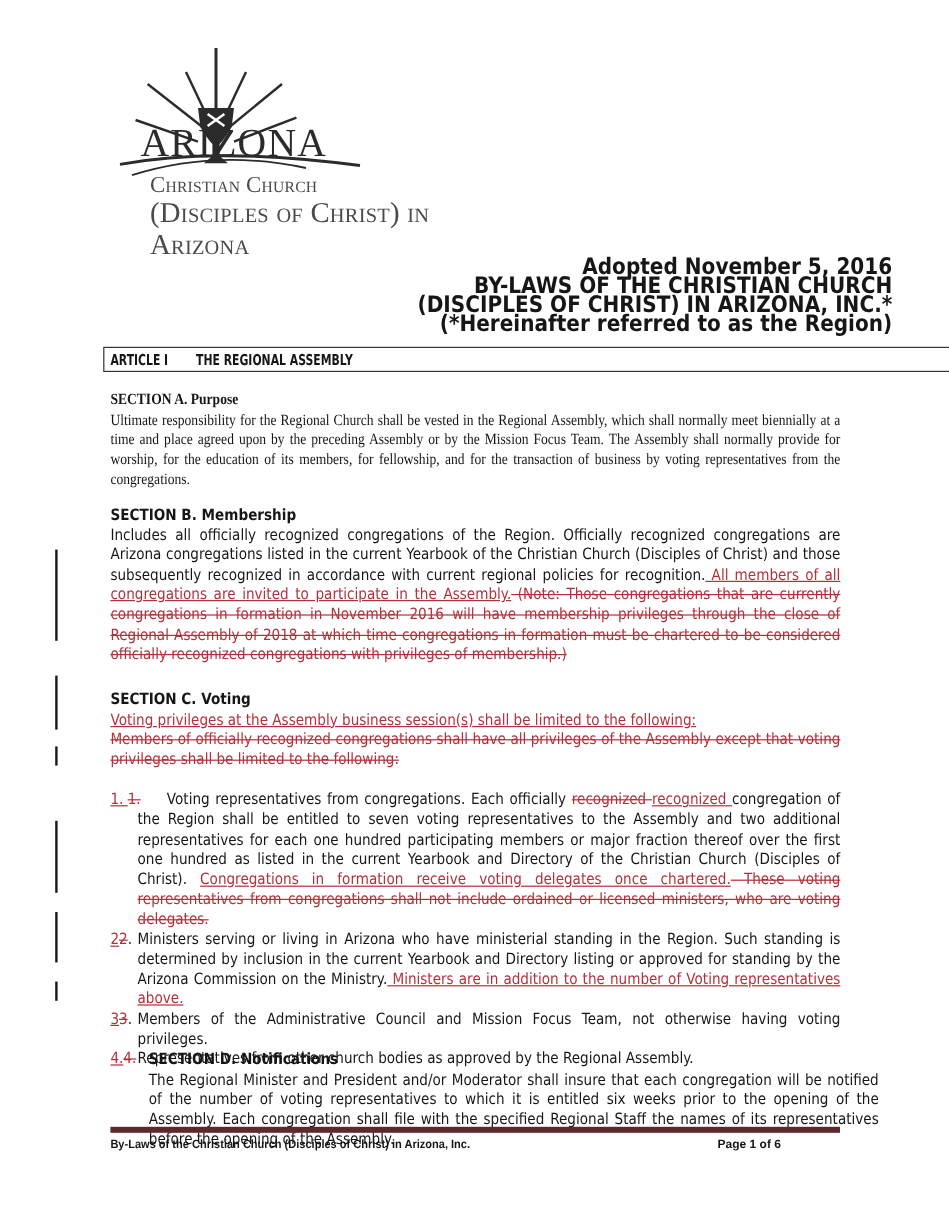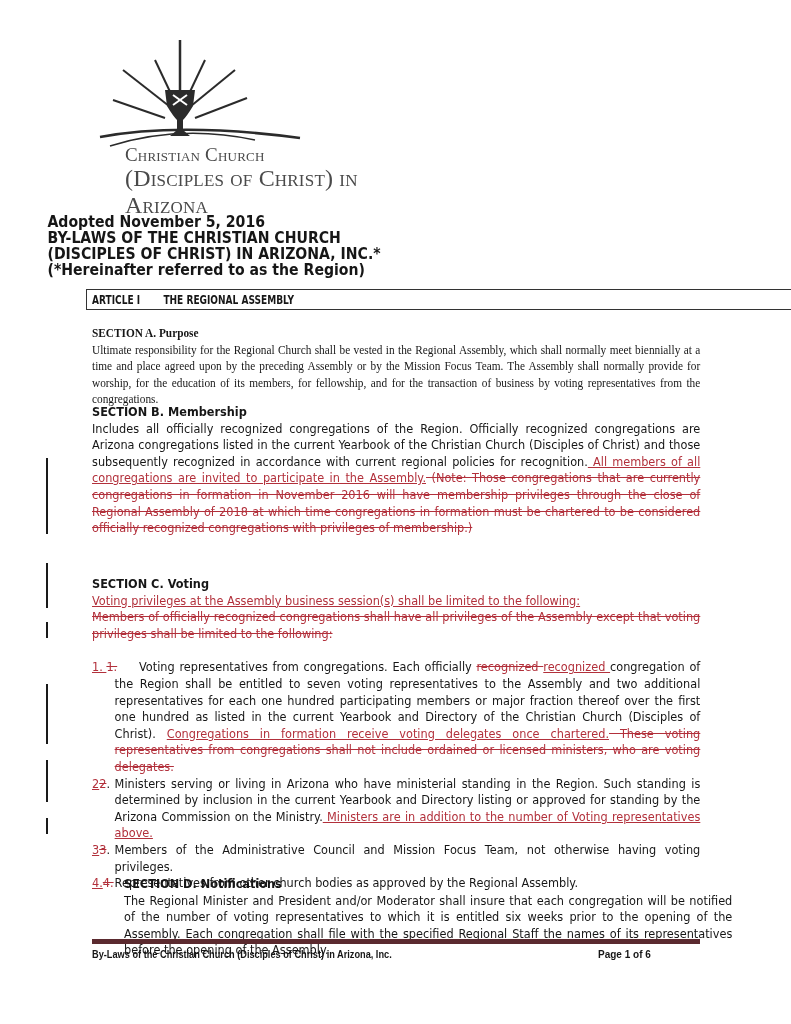--- a/index.html
+++ b/index.html
@@ -5,21 +5,21 @@
   * { box-sizing: border-box; margin: 0; padding: 0; }
   html, body { width: 791px; height: 1024px; background: #ffffff; overflow: hidden; }
   body { position: relative; font-family: "DejaVu Sans Condensed", "Liberation Sans", sans-serif; color: #161616; }
 
   .logo { position: absolute; left: 95px; top: 40px; width: 320px; height: 150px; }
   .logo svg { position: absolute; left: 0; top: 0; }
   .logo-word { position: absolute; left: 22px; top: 62px; font-family: "Liberation Serif", serif; font-size: 33px; letter-spacing: 1px; color: #2b2b2b; }
   .logo-line1 { position: absolute; left: 30px; top: 104px; font-family: "Liberation Serif", serif; font-size: 19px; color: #4a4a4a; font-variant: small-caps; letter-spacing: 0.2px; text-align: center; }
   .logo-line2 { position: absolute; left: 30px; top: 125px; font-family: "Liberation Serif", serif; font-size: 24px; color: #4a4a4a; font-variant: small-caps; letter-spacing: 0.2px; }
 
-  .title-block { position: absolute; left: 0; width: 791px; top: 214px; text-align: left; font-weight: bold; font-size: 16px; line-height: 16px; font-family: "DejaVu Sans", "Liberation Sans", sans-serif; }
+  .title-block { position: absolute; left: 0; width: 791px; top: 214px; text-align: right; font-weight: bold; font-size: 19px; line-height: 16px; font-family: "DejaVu Sans", "Liberation Sans", sans-serif; }
   .title-block div { transform: scaleX(0.88); }
 
   .article-box { position: absolute; left: 86px; top: 289px; width: 729px; height: 21px; border: 1.5px solid #333; padding: 2px 0 0 5px; font-weight: bold; font-size: 12.5px; font-family: "DejaVu Sans", sans-serif; }
   .article-box span { display: inline-block; transform-origin: left; transform: scaleX(0.85); white-space: pre; }
 
   .content { position: absolute; left: 92px; width: 608px; font-size: 13px; line-height: 16.6px; font-family: "DejaVu Sans", sans-serif; }
   .sec-head { font-weight: bold; }
   .para { text-align: justify; }
   .squeeze { display: block; width: 115%; transform: scaleX(0.87); transform-origin: left top; }
 
@@ -48,20 +48,21 @@
       <line x1="92" y1="58" x2="110" y2="20" stroke-width="2"></line>
       <line x1="96" y1="66" x2="140" y2="30" stroke-width="2"></line>
       <line x1="100" y1="78" x2="152" y2="58" stroke-width="2"></line>
       <path d="M 5 97 Q 85 82 205 98" stroke-width="2.5"></path>
       <path d="M 15 106 Q 85 84 160 100" stroke-width="1.5"></path>
     </g>
     <path d="M 70 50 L 100 50 L 98 66 Q 92 76 88 80 L 88 90 L 95 96 L 75 96 L 82 90 L 82 80 Q 78 76 72 66 Z" fill="#2b2b2b"></path>
     <line x1="78" y1="55" x2="92" y2="65" stroke="#fff" stroke-width="2"></line>
     <line x1="92" y1="55" x2="78" y2="65" stroke="#fff" stroke-width="2"></line>
   </svg>
+  <div class="logo-word">ARIZONA</div>
   <div class="logo-line1">Christian Church</div>
   <div class="logo-line2">(Disciples of Christ) in Arizona</div>
 </div>
 
 <div class="title-block">
   <div>Adopted November 5, 2016</div>
   <div>BY-LAWS OF THE CHRISTIAN CHURCH</div>
   <div>(DISCIPLES OF CHRIST) IN ARIZONA, INC.*</div>
   <div>(*Hereinafter referred to as the Region)</div>
 </div>
@@ -70,21 +71,21 @@
   <span><span>ARTICLE I</span>    <span>THE REGIONAL ASSEMBLY</span></span>
 </div>
 
 <div class="content" style="top:325px;font-family:Liberation Serif, serif;">
   <div class="squeeze">
     <div class="sec-head">SECTION A.  Purpose</div>
     <div class="para">Ultimate responsibility for the Regional Church shall be vested in the Regional Assembly, which shall normally meet biennially at a time and place agreed upon by the preceding Assembly or by the Mission Focus Team.  The Assembly shall normally provide for worship, for the education of its members, for fellowship, and for the transaction of business by voting representatives from the congregations.</div>
   </div>
 </div>
 
-<div class="content" style="top:404px;">
+<div class="content" style="top:422px;">
   <div class="squeeze">
     <div class="sec-head">SECTION B.  Membership</div>
     <div class="para"><span>Includes all officially recognized congregations of the Region. Officially recognized congregations are Arizona congregations listed in the current Yearbook of the Christian Church (Disciples of Christ) and those subsequently recognized in accordance with current regional policies for recognition.</span><span class="ins"> All members of all congregations are invited to participate in the Assembly.</span><span class="del"> (Note:  Those congregations that are currently congregations in formation in November 2016 will have membership privileges through the close of Regional Assembly of 2018 at which time congregations in formation must be chartered to be considered officially recognized congregations with privileges of membership.)</span></div>
   </div>
 </div>
 
 <div class="content" style="top:576px;">
   <div class="squeeze">
     <div class="sec-head">SECTION C.  Voting</div>
     <div class="para">

